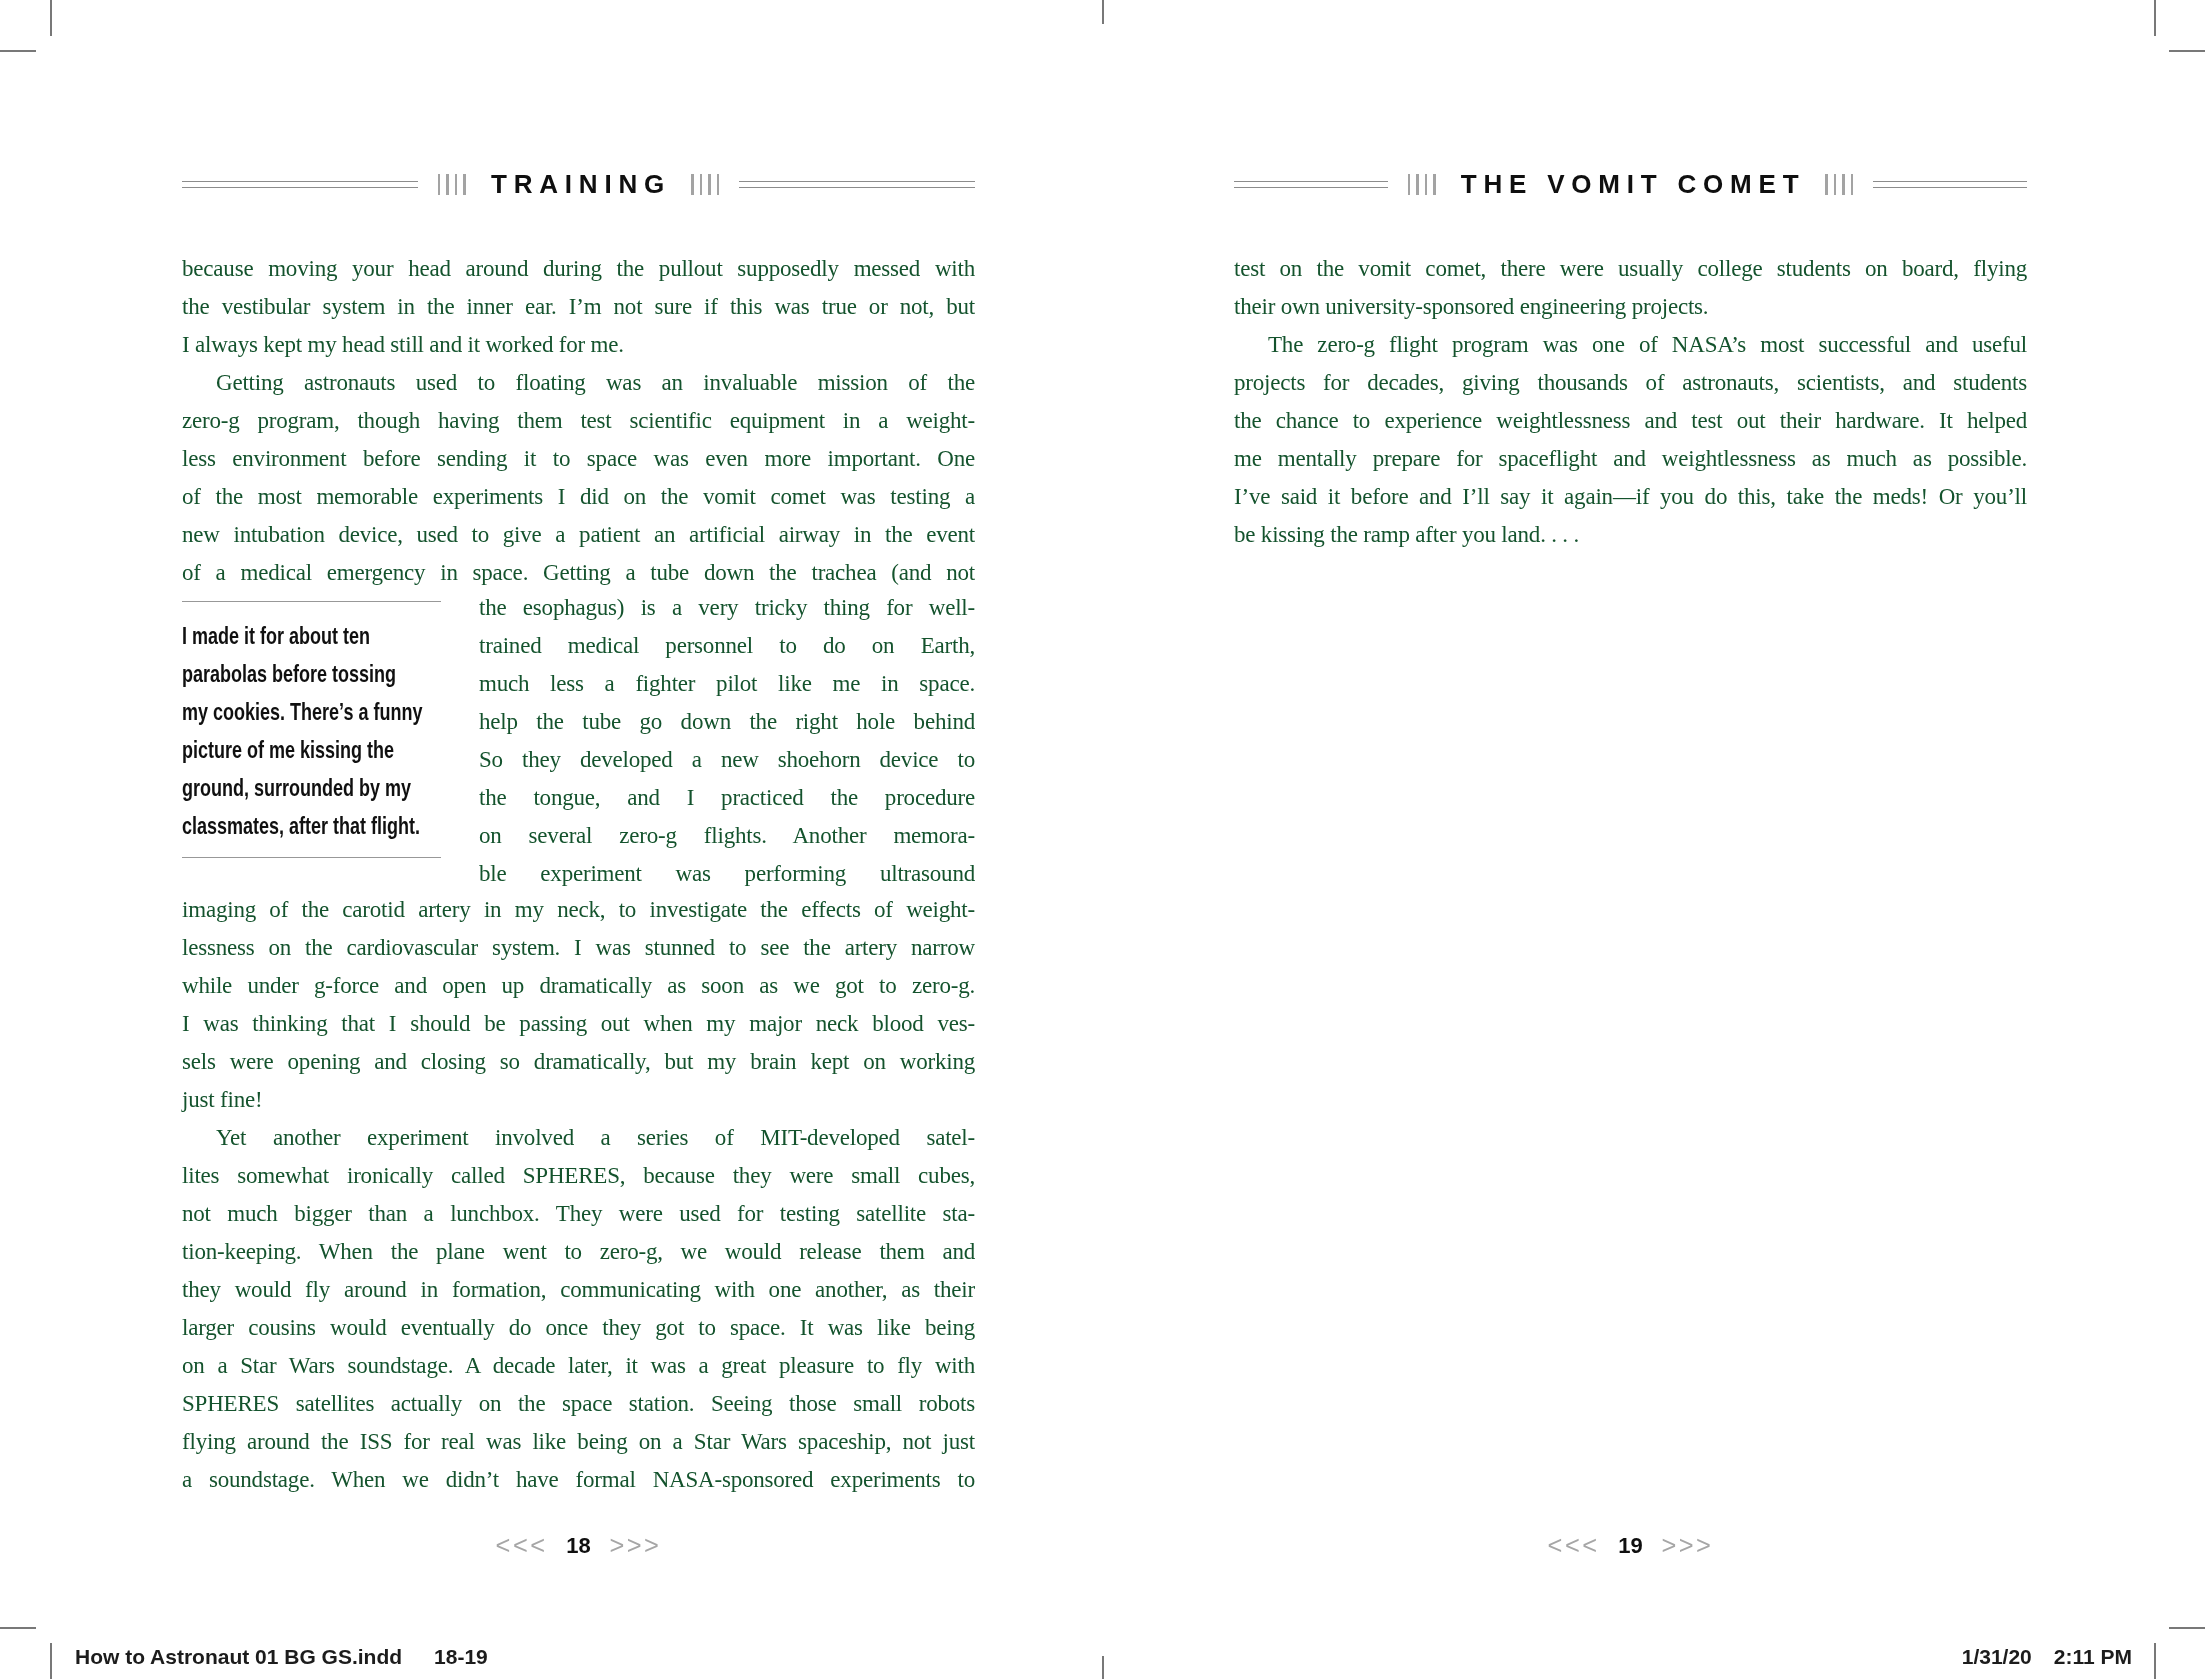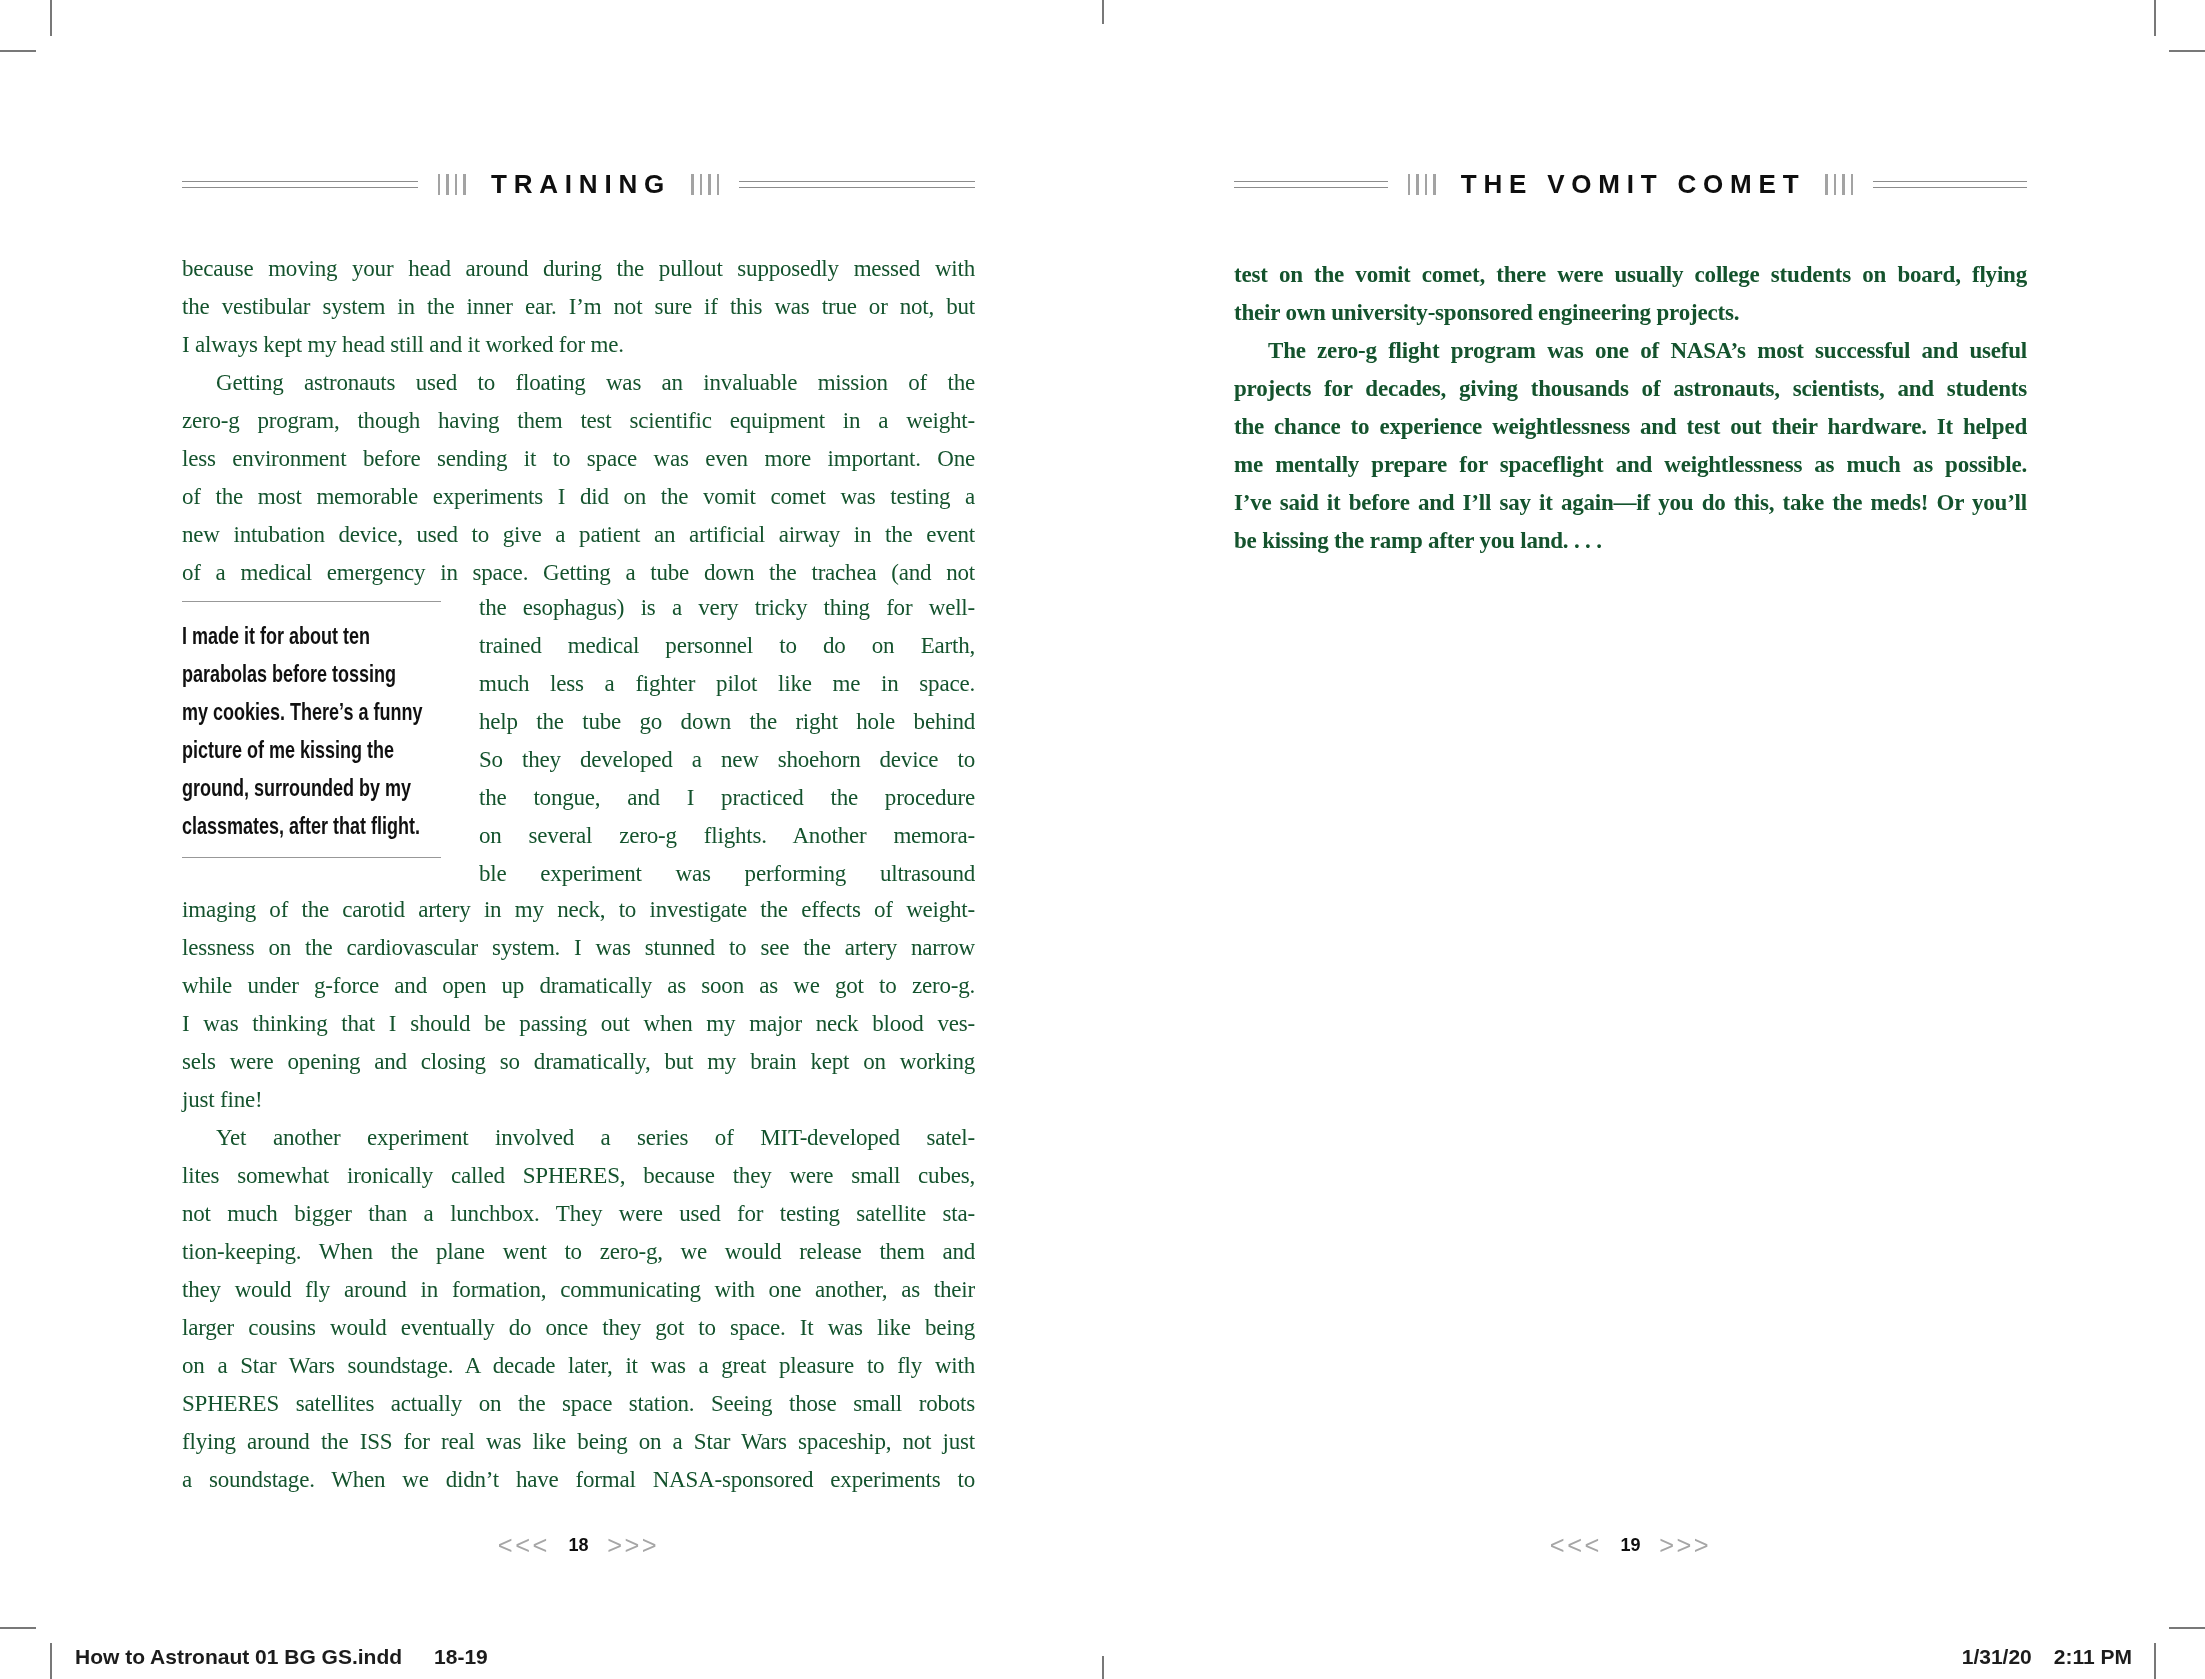--- a/index.html
+++ b/index.html
@@ -20,40 +20,40 @@
     border-top:1.7px solid #8c8c8c;border-bottom:1.7px solid #8c8c8c;}
   .tick-group{display:flex;gap:6px;align-items:center;}
   .tick{width:2.5px;height:20.4px;background:#a3a3a3;}
   .chapter-title{font-family:"Liberation Sans",sans-serif;font-weight:bold;
     font-size:26px;letter-spacing:6.8px;color:#0f0f0f;white-space:nowrap;padding-left:5.1px;}
   
   .body-block{position:absolute;left:0;width:793px;}
   #lp-block1{top:250px;}
   #lp-wrap{top:589px;display:flex;}
   #lp-block2{top:891px;}
-  #rp-block1{top:256px;font-weight:bold;}
+  #rp-block1{top:250px;}
   .line{font-size:23px;line-height:38px;letter-spacing:-0.2px;color:#14532d;
     text-align:justify;text-align-last:justify;}
   .line.last{text-align-last:left;}
   .line.indent{padding-left:34px;}
   
   .quote-card{width:259px;margin-right:38px;margin-top:12px;align-self:flex-start;
     border-top:1.7px solid #989898;border-bottom:1.7px solid #989898;
     padding:15.3px 0 12px 0;}
   .qline{font-family:"Liberation Sans",sans-serif;font-weight:bold;font-size:24px;
     line-height:38px;color:#101010;white-space:nowrap;
     transform:scaleX(0.75);transform-origin:0 50%;}
   .qcol{width:496px;}
   .qcol .line{width:496px;}
   
   .pagefoot{position:absolute;top:1527px;left:0;right:0;height:37px;
     display:flex;justify-content:center;align-items:center;gap:18.7px;
     font-family:"Liberation Sans",sans-serif;}
   .arrows{color:#a6a6a6;font-size:25.4px;letter-spacing:2.5px;}
-  .pnum{color:#0f0f0f;font-size:18px;font-weight:bold;}
+  .pnum{color:#0f0f0f;font-size:22px;font-weight:bold;}
   
   .slug{position:absolute;top:1645px;font-family:"Liberation Sans",sans-serif;
     font-size:21px;color:#1c1c1c;display:flex;white-space:nowrap;font-weight:bold;}
   #slug-left{left:75px;gap:32px;}
   #slug-right{right:73px;gap:22px;}
 </style>
 </head>
 <body>
 
 <div class="crop" style="left:50px;top:0;width:1.7px;height:36px;"></div>

